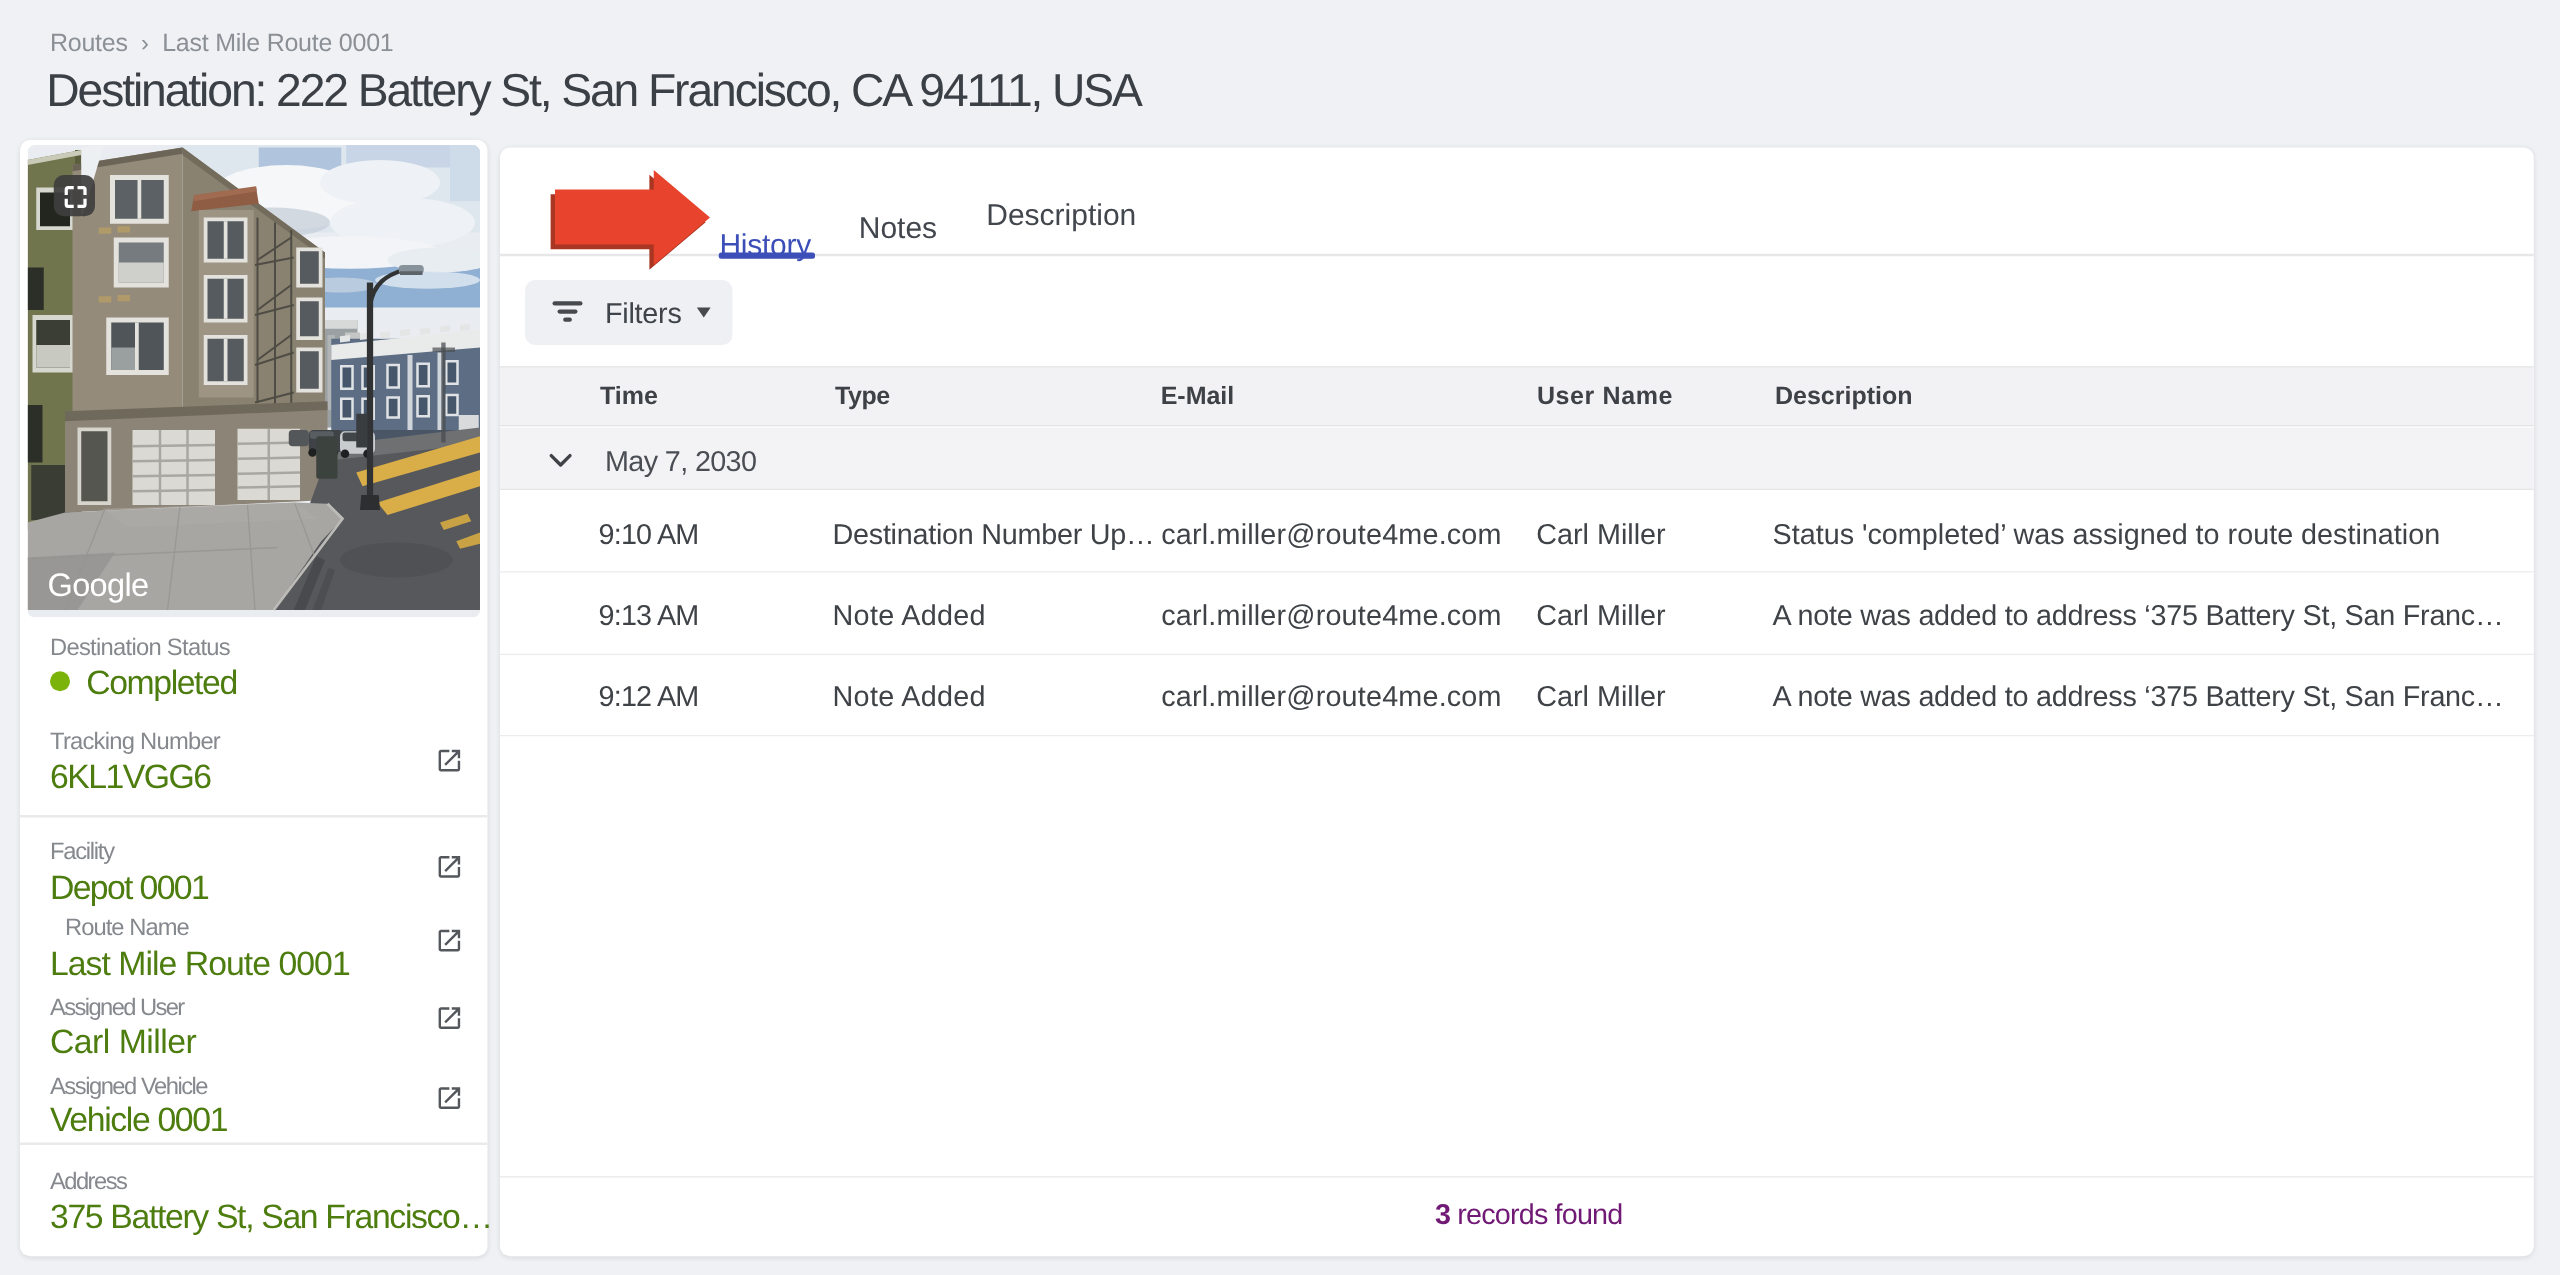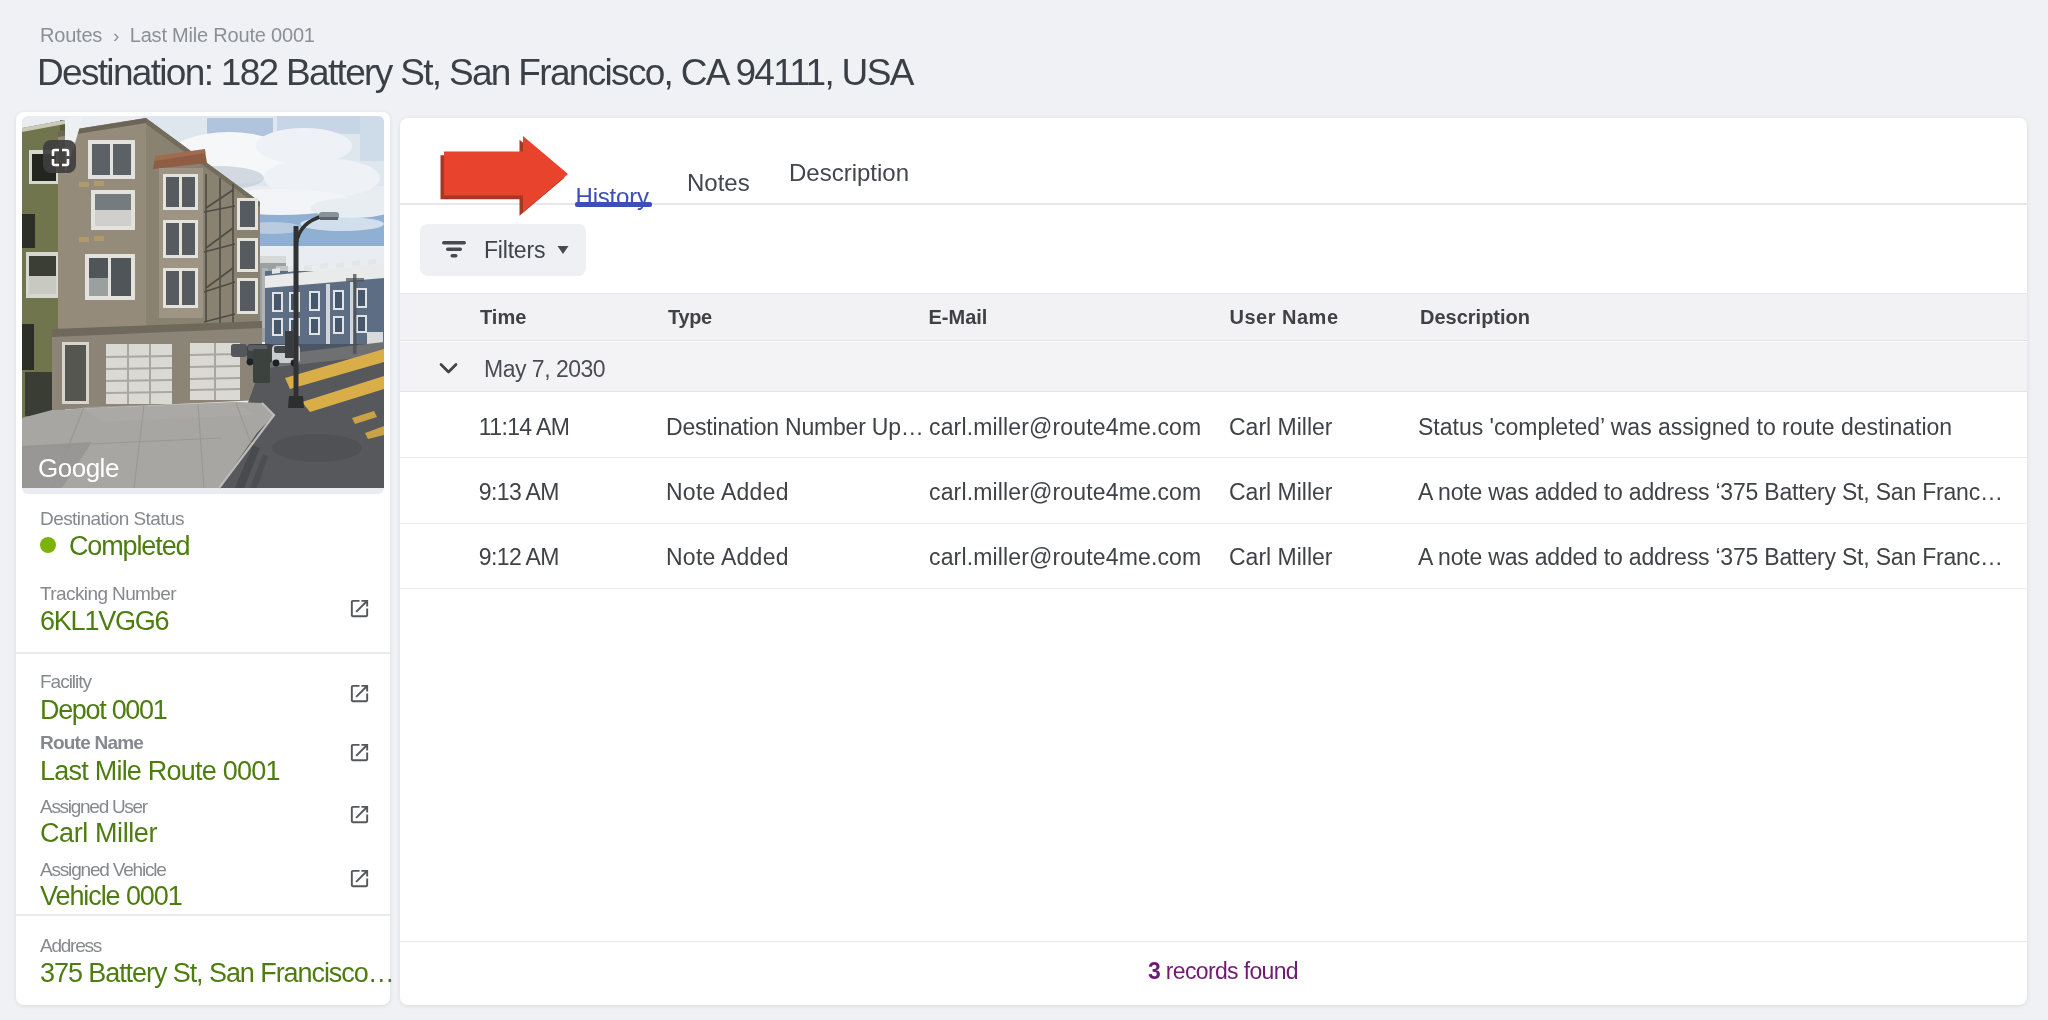--- a/index.html
+++ b/index.html
@@ -12,21 +12,21 @@
 .hdr{position:absolute;font-size:20px;font-weight:700;color:#3e4146;line-height:1;white-space:nowrap}
 .cell{position:absolute;font-size:23px;color:#3f4347;line-height:1;white-space:nowrap}
 .divider{position:absolute;left:16px;width:374px;height:2px;background:#e9eaec}
 .linkicon{position:absolute;width:23px;height:23px}
 </style>
 </head>
 <body>
 
 <div class="abs" style="left:40px;top:24.9px;font-size:20px;color:#8b9097;line-height:1;letter-spacing:-0.2px;">Routes&nbsp; <span style="font-size:19px;">›</span>&nbsp; Last Mile Route 0001</div>
 
-<div class="abs" style="left:37px;top:53.7px;font-size:37px;font-weight:400;color:#3b3f46;line-height:1;letter-spacing:-1.68px;">Destination: 182 Battery St, San Francisco, CA 94111, USA</div>
+<div class="abs" style="left:37px;top:53.7px;font-size:37px;font-weight:400;color:#3b3f46;line-height:1;letter-spacing:-1.68px;">Destination: 222 Battery St, San Francisco, CA 94111, USA</div>
 
 <div class="card" style="left:16px;top:112px;width:374px;height:893px;"></div>
 
 <div class="abs" style="left:22px;top:116px;width:362px;height:378px;border-radius:6px;overflow:hidden;">
 <svg width="362" height="378" viewBox="0 0 362 378">
 
 <rect width="362" height="378" fill="#e9edf1"></rect>
 <rect x="120" y="0" width="242" height="70" fill="#dfe7ee"></rect>
 <rect x="150" y="88" width="212" height="42" fill="#8fafd3"></rect>
 <rect x="185" y="2" width="66" height="26" fill="#b0c4dd"></rect>
@@ -239,21 +239,21 @@
 <div class="val" style="left:69px;top:532.9px;letter-spacing:-1.13px;">Completed</div>
 
 <div class="lbl" style="left:40px;top:583.8px;letter-spacing:-0.6px;">Tracking Number</div>
 <div class="val" style="left:40px;top:608.3px;letter-spacing:-1.21px;">6KL1VGG6</div>
 
 <div class="divider" style="top:652px;"></div>
 
 <div class="lbl" style="left:40px;top:672px;letter-spacing:-1.01px;">Facility</div>
 <div class="val" style="left:40px;top:696.8px;letter-spacing:-1.32px;">Depot 0001</div>
 
-<div class="lbl" style="left:40px;top:733.3px;letter-spacing:-0.77px;font-weight:bold;">Route Name</div>
+<div class="lbl" style="left:52px;top:733.3px;letter-spacing:-0.77px;">Route Name</div>
 <div class="val" style="left:40px;top:757.9px;letter-spacing:-0.77px;">Last Mile Route 0001</div>
 
 <div class="lbl" style="left:40px;top:796.5px;letter-spacing:-1.28px;">Assigned User</div>
 <div class="val" style="left:40px;top:820.3px;letter-spacing:-0.41px;">Carl Miller</div>
 
 <div class="lbl" style="left:40px;top:859.8px;letter-spacing:-1.19px;">Assigned Vehicle</div>
 <div class="val" style="left:40px;top:883.3px;letter-spacing:-1.08px;">Vehicle 0001</div>
 
 <div class="divider" style="top:914px;"></div>
 
@@ -310,21 +310,21 @@
 <div class="abs" style="left:400px;top:342px;width:1627px;height:50px;background:#f3f3f5;border-bottom:1px solid #e5e6e8;"></div>
 <svg class="abs" style="left:439px;top:362px;" width="19" height="14">
 <path d="M2 2.5 L9.5 10 L17 2.5" fill="none" stroke="#3f4347" stroke-width="2.7" stroke-linecap="round" stroke-linejoin="round"></path>
 </svg>
 <div class="cell" style="left:484px;top:357.8px;color:#4a4e54;letter-spacing:-0.5px;">May 7, 2030</div>
 
 <div class="abs" style="left:400px;top:457px;width:1627px;height:1px;background:#ececef;"></div>
 <div class="abs" style="left:400px;top:522.5px;width:1627px;height:1px;background:#ececef;"></div>
 <div class="abs" style="left:400px;top:588px;width:1627px;height:1px;background:#ececef;"></div>
 
-<div class="cell" style="left:478.8px;top:415.6px;letter-spacing:-0.63px;">11:14 AM</div>
+<div class="cell" style="left:478.8px;top:415.6px;letter-spacing:-0.63px;">9:10 AM</div>
 <div class="cell" style="left:666px;top:415.6px;letter-spacing:-0.2px;">Destination Number Up…</div>
 <div class="cell" style="left:929px;top:415.6px;letter-spacing:0.15px;">carl.miller@route4me.com</div>
 <div class="cell" style="left:1229px;top:415.6px;">Carl Miller</div>
 <div class="cell" style="left:1418px;top:415.6px;">Status 'completed’ was assigned to route destination</div>
 
 <div class="cell" style="left:478.8px;top:480.6px;letter-spacing:-0.63px;">9:13 AM</div>
 <div class="cell" style="left:666px;top:480.6px;letter-spacing:0.25px;">Note Added</div>
 <div class="cell" style="left:929px;top:480.6px;letter-spacing:0.15px;">carl.miller@route4me.com</div>
 <div class="cell" style="left:1229px;top:480.6px;">Carl Miller</div>
 <div class="cell" style="left:1418px;top:480.6px;letter-spacing:-0.2px;">A note was added to address ‘375 Battery St, San Franc…</div>

